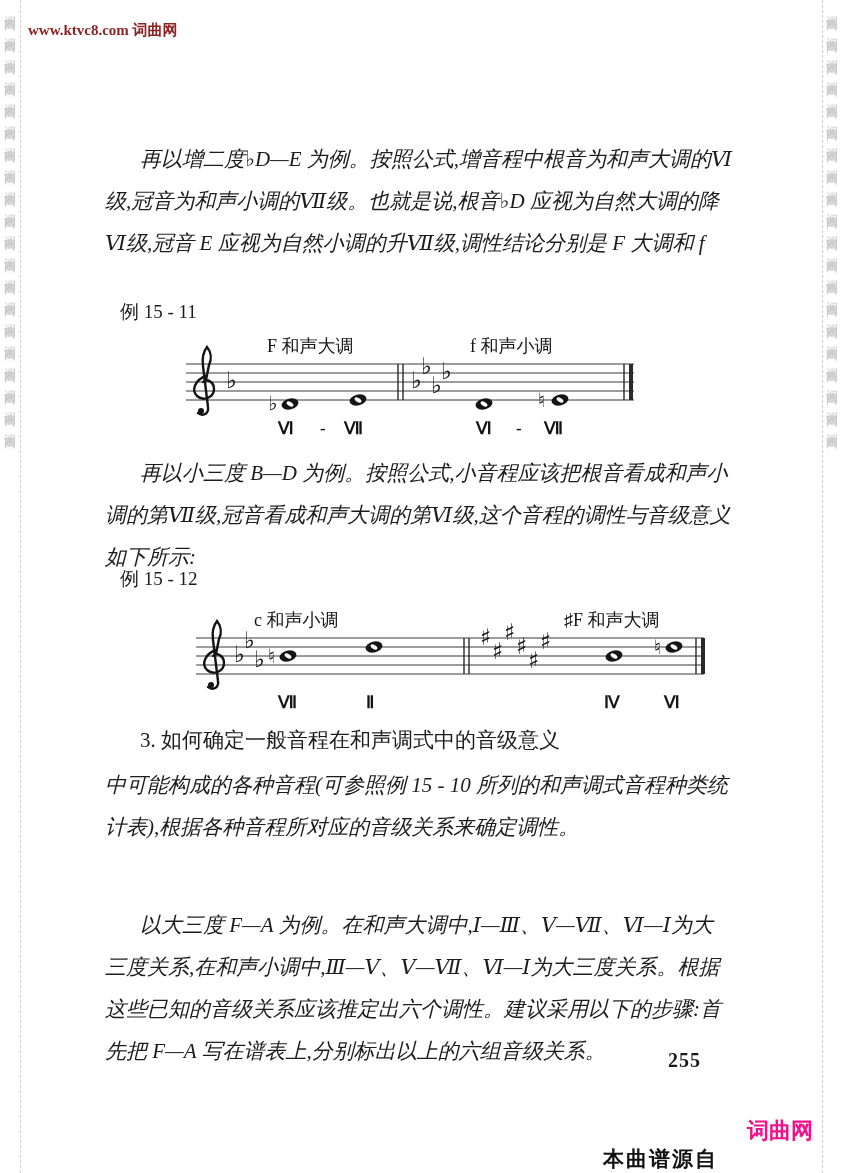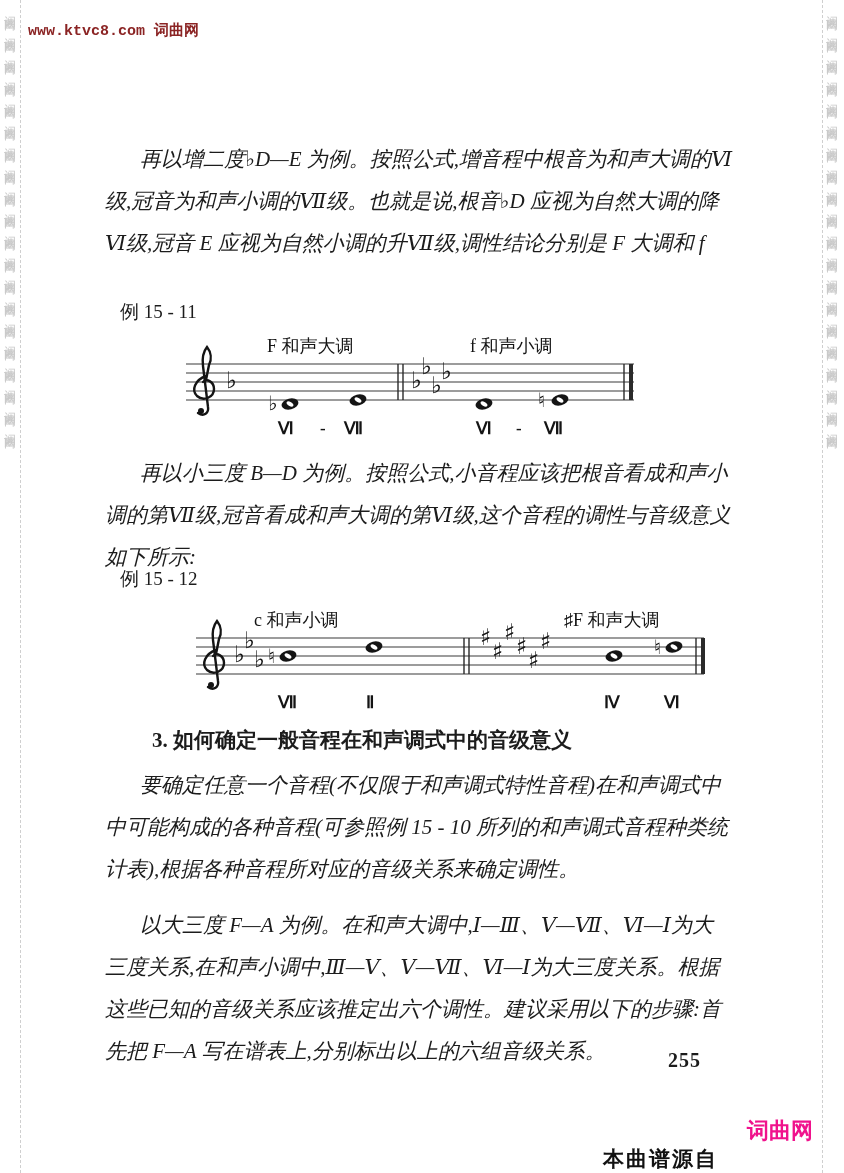--- a/index.html
+++ b/index.html
@@ -14,29 +14,29 @@
   .wm-col{position:absolute;top:6px;display:flex;flex-direction:column;gap:16px;}
   .wm-col.left{left:3px;}
   .wm-col.right{right:5px;}
   .wm-group{
     writing-mode:vertical-rl;text-orientation:upright;
     font-family:"Liberation Sans","DejaVu Sans",sans-serif;
     font-size:12px;line-height:14px;letter-spacing:2px;color:#c9c9c9;
   }
   .url-watermark{
     position:absolute;left:28px;top:21px;
-    font-family:Liberation Mono, monospace;
+    font-family:Liberation Serif, serif;
     font-size:15px;font-weight:700;color:#8b2424;white-space:nowrap;
   }
   
   .para{position:absolute;left:105px;width:648px;}
   .line{font-size:21px;line-height:42px;white-space:nowrap;font-style:italic;}
   .line.indent{text-indent:35px;}
   .caption{position:absolute;left:120px;font-size:19px;white-space:nowrap;}
-  .heading{position:absolute;left:152px;font-size:21px;white-space:nowrap;font-weight:bold;}
+  .heading{position:absolute;left:140px;font-size:21px;white-space:nowrap;}
   
   .staff{position:absolute;}
   svg text{fill:#141414;}
   .kl{font-family:"Liberation Serif",serif;font-size:18px;}
   .acc{font-family:"DejaVu Sans",sans-serif;}
   .acc-key{font-size:23px;}
   .acc-note{font-size:20px;}
   .deg{font-family:"Liberation Serif",serif;font-size:17px;font-weight:600;}
   .staffline{stroke:#3a3a3a;stroke-width:1.1;}
   .barline{stroke:#2a2a2a;stroke-width:1.4;}
@@ -205,21 +205,20 @@
   <text class="acc acc-note" x="462" y="44">♮</text>
   <use href="#wholenote" x="482" y="37"></use>
   <text class="deg" x="472" y="98">Ⅵ</text>
   <line class="barline" x1="504" y1="28" x2="504" y2="64"></line>
   <rect x="509" y="28" width="4" height="36" fill="#2a2a2a"></rect>
 </svg>
 
 <div class="heading" style="top:726px">3. 如何确定一般音程在和声调式中的音级意义</div>
 
 <div class="para" style="top:764px">
-  <div class="line indent">要确定任意一个音程(不仅限于和声调式特性音程)在和声调式中</div>
   <div class="line">中可能构成的各种音程(可参照例 15 - 10 所列的和声调式音程种类统</div>
   <div class="line">计表),根据各种音程所对应的音级关系来确定调性。</div>
 </div>
 
 <div class="para" style="top:904px">
   <div class="line indent">以大三度 F—A 为例。在和声大调中,Ⅰ—Ⅲ、Ⅴ—Ⅶ、Ⅵ—Ⅰ为大</div>
   <div class="line">三度关系,在和声小调中,Ⅲ—Ⅴ、Ⅴ—Ⅶ、Ⅵ—Ⅰ为大三度关系。根据</div>
   <div class="line">这些已知的音级关系应该推定出六个调性。建议采用以下的步骤:首</div>
   <div class="line">先把 F—A 写在谱表上,分别标出以上的六组音级关系。</div>
 </div>

